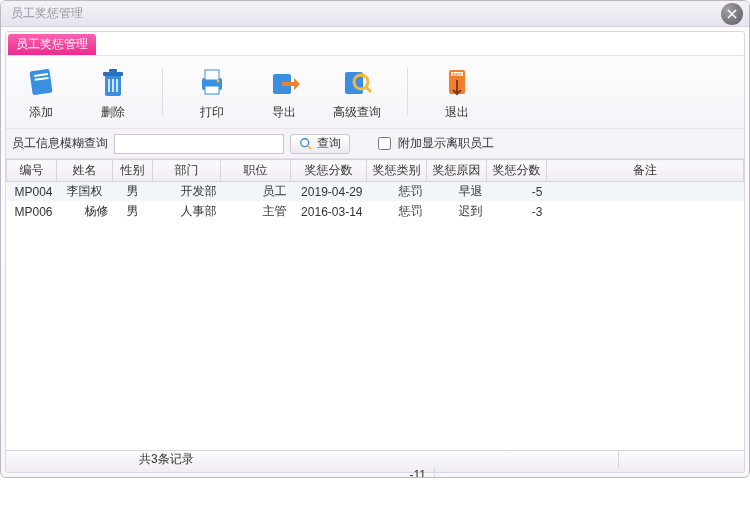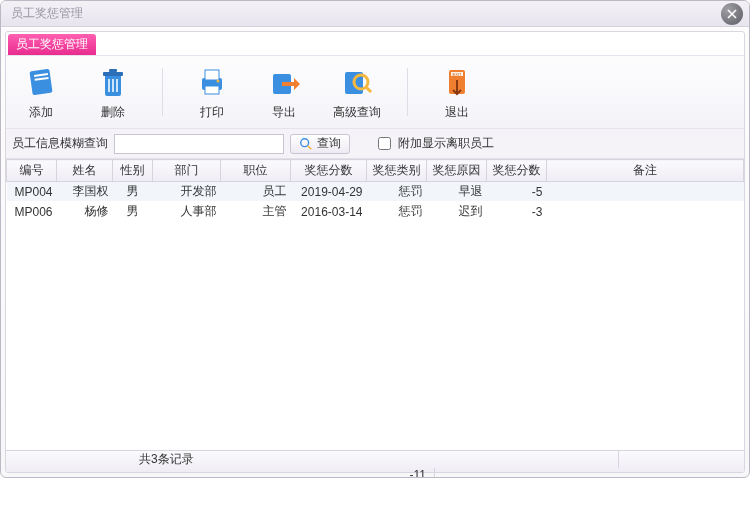--- a/index.html
+++ b/index.html
@@ -162,21 +162,21 @@
                 <th>奖惩分数</th>
                 <th>奖惩类别</th>
                 <th>奖惩原因</th>
                 <th>奖惩分数</th>
                 <th>备注</th>
               </tr>
           </thead>
           <tbody id="tbody">
               <tr>
                 <td>MP004</td>
-                <td style="text-align: right;">李国权</td>
+                <td style="text-align: center;">李国权</td>
                 <td style="text-align: center;">男</td>
                 <td>开发部</td>
                 <td>员工</td>
                 <td>2019-04-29</td>
                 <td>惩罚</td>
                 <td>早退</td>
                 <td class="num">-5</td>
                 <td></td>
               </tr>
               <tr>

